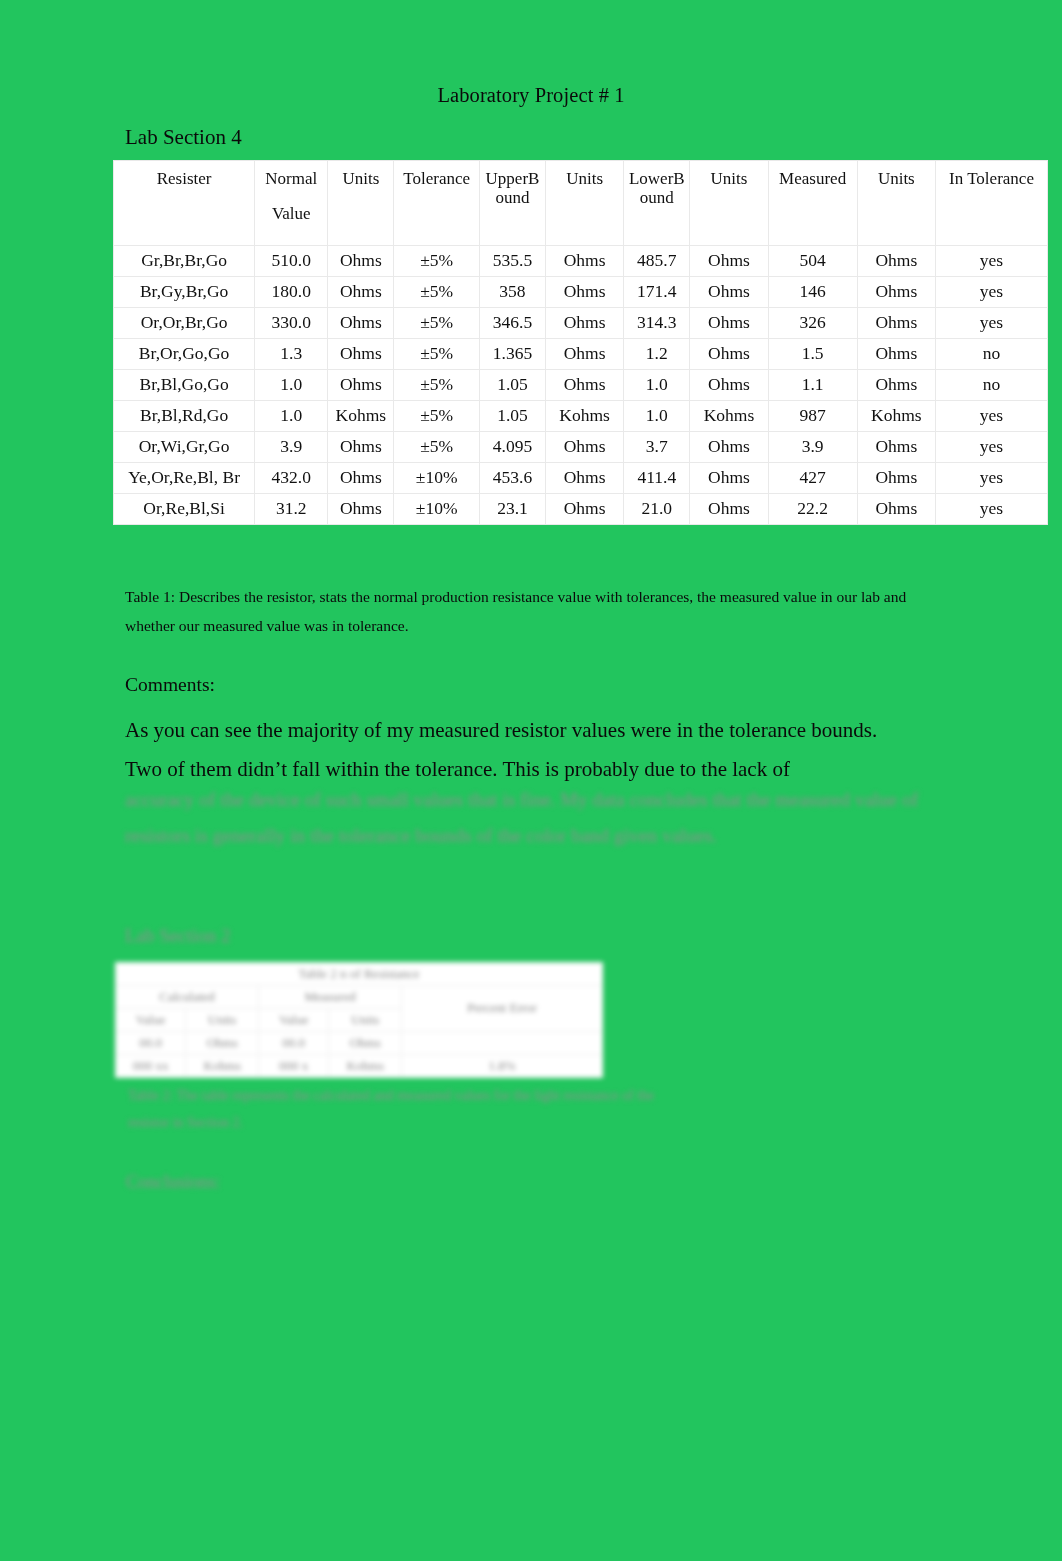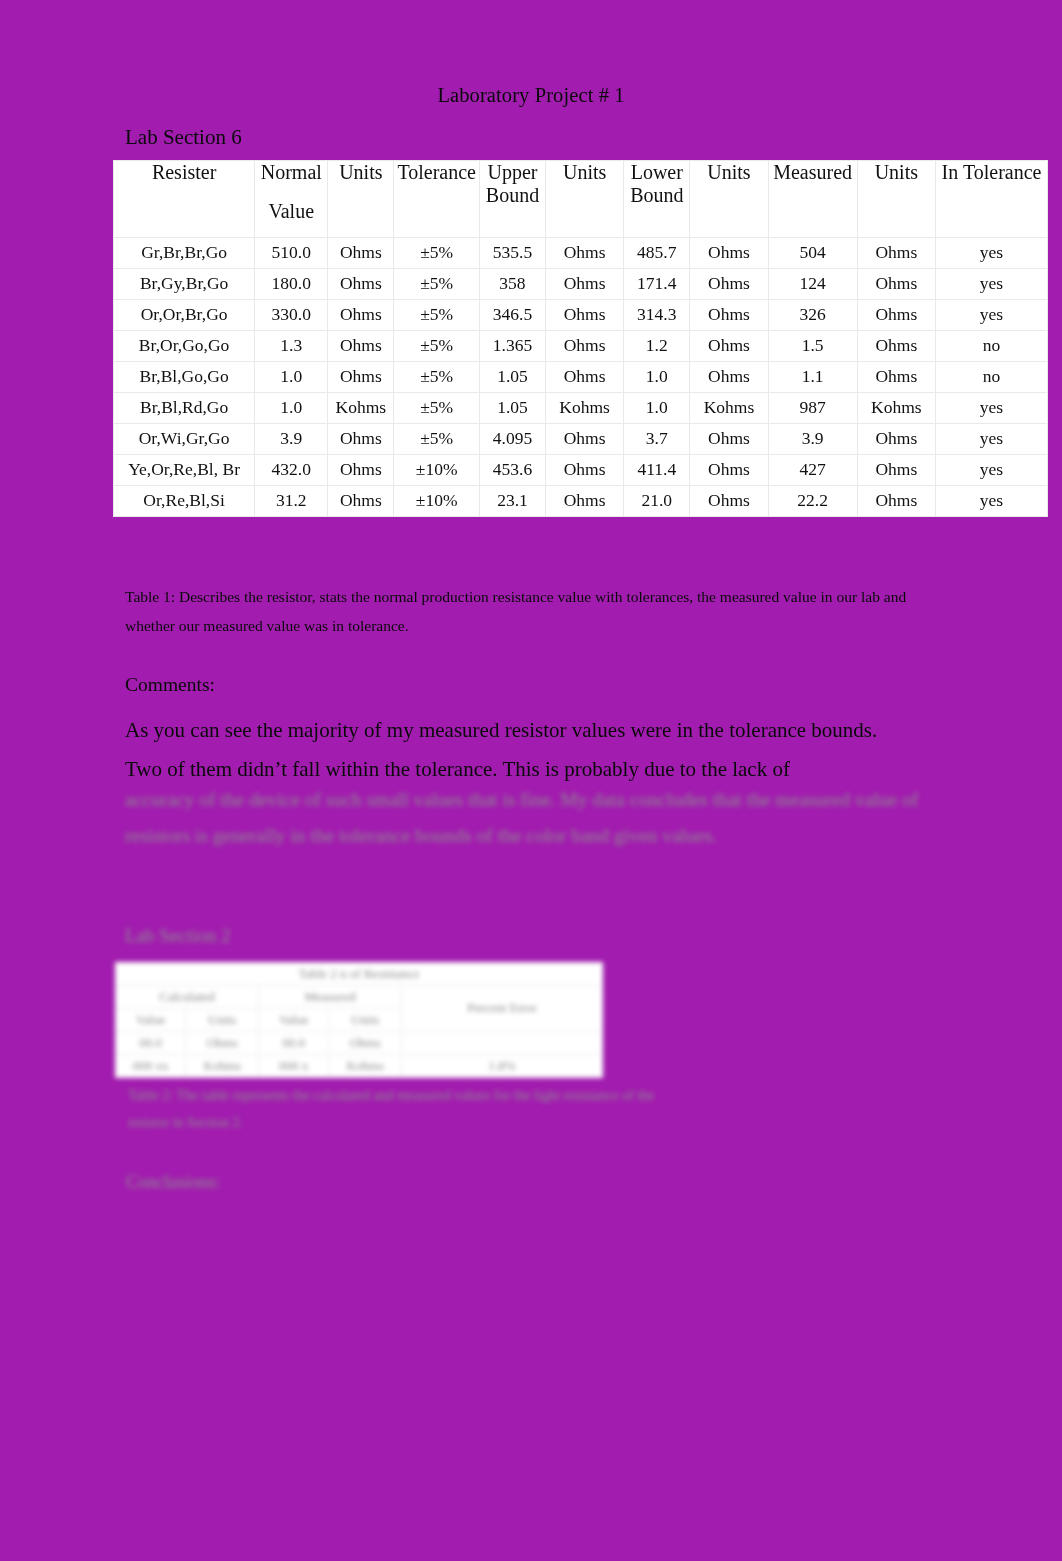--- a/index.html
+++ b/index.html
@@ -14,21 +14,21 @@
     font-family: "Liberation Serif", "DejaVu Serif", serif;
     color: #0a0a0a;
     overflow: hidden;
   }
 
   .page {
     position: absolute;
     left: 0; top: 0;
     width: 1062px;
     height: 1561px;
-    background: #a21caf;
+    background: #22c55e;
   }
 
   
   .doc-title {
     position: absolute;
     left: 0;
     top: 84px;
     width: 1062px;
     text-align: center;
     font-size: 20.5px;
@@ -64,23 +64,23 @@
     font-weight: normal;
     font-size: 17.5px;
     line-height: 1.13;
     color: #111;
     word-wrap: break-word;
     overflow-wrap: break-word;
     background: #fff;
   }
   table.grid thead td {
     vertical-align: top;
-    padding-top: 0;
+    padding-top: 8px;
     height: 74px;
-    font-size: 20px;
+    font-size: 17px;
   }
   table.grid tbody td {
     height: 26px;
   }
   
   col.c-resister { width: 135px; }
   col.c-val      { width: 70px; }
   col.c-units    { width: 63px; }
   col.c-tol      { width: 82px; }
   col.c-ub       { width: 63px; }
@@ -186,21 +186,21 @@
     font-size: 18px;
   }
 </style>
 </head>
 <body>
 
 <div class="page">
 
   <div class="doc-title">Laboratory Project # 1</div>
 
-  <div class="section-heading">Lab Section 6</div>
+  <div class="section-heading">Lab Section 4</div>
 
   <div class="table-wrap">
     <table class="grid">
       <colgroup>
         <col class="c-resister">
           <col class="c-val">
           <col class="c-units">
           <col class="c-tol">
         <col class="c-ub">
           <col class="c-units2">
@@ -241,21 +241,21 @@
           </tr>
           <tr>
             <td>Br,Gy,Br,Go</td>
             <td>180.0</td>
             <td>Ohms</td>
             <td>±5%</td>
             <td>358</td>
             <td>Ohms</td>
             <td>171.4</td>
             <td>Ohms</td>
-            <td>124</td>
+            <td>146</td>
             <td>Ohms</td>
             <td>yes</td>
           </tr>
           <tr>
             <td>Or,Or,Br,Go</td>
             <td>330.0</td>
             <td>Ohms</td>
             <td>±5%</td>
             <td>346.5</td>
             <td>Ohms</td>

